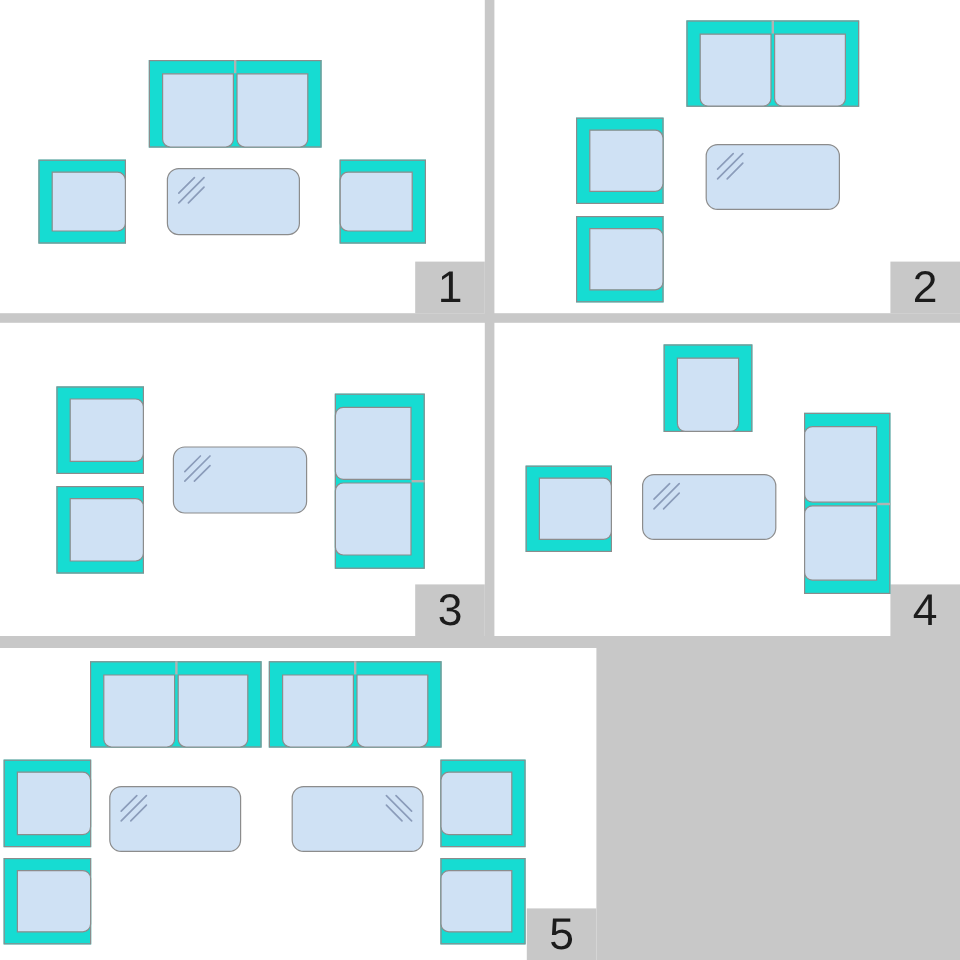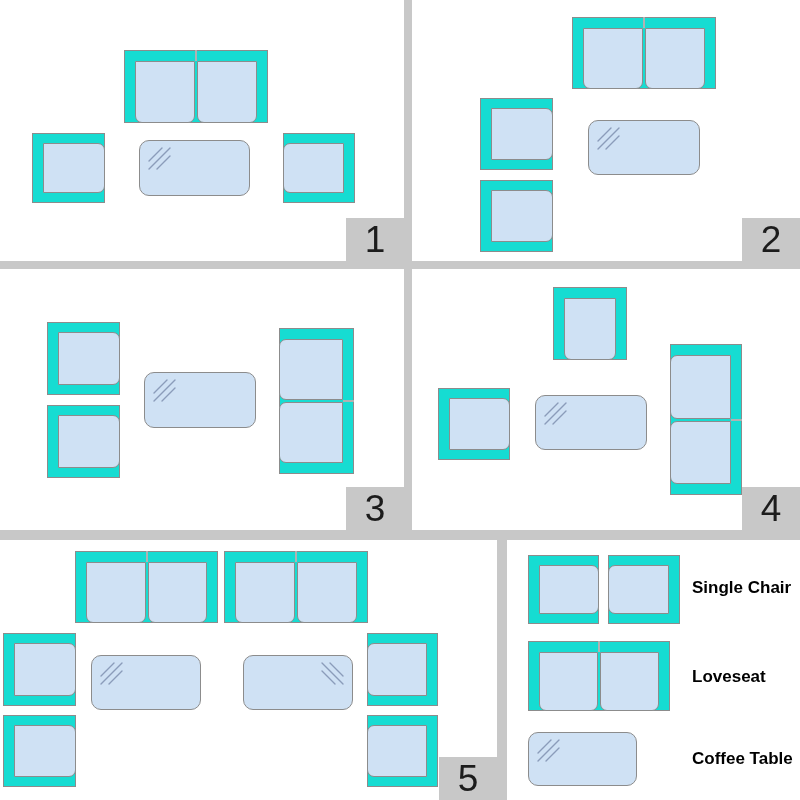--- a/index.html
+++ b/index.html
@@ -187,35 +187,14 @@
           <path d="M4 17 L17 4 M4 25 L25 4 M12 25 L25 12"></path>
         </svg>
       </div>
       <div class="furn table shine-tr" style="left: 243px; top: 115px; width: 110px; height: 55px;">
         <svg width="32" height="32" viewBox="0 0 32 32">
           <path d="M4 17 L17 4 M4 25 L25 4 M12 25 L25 12"></path>
         </svg>
       </div>
     </div>
 
-  <div class="panel panel-legend">
-    <div class="legend-label ll-1">Single Chair</div>
-    <div class="legend-label ll-2">Loveseat</div>
-    <div class="legend-label ll-3">Coffee Table</div>
-  <div class="furn chair face-right" style="left: 21px; top: 15px; width: 71px; height: 69px;">
-        <div class="seat"></div>
-      </div>
-      <div class="furn chair face-left" style="left: 101px; top: 15px; width: 72px; height: 69px;">
-        <div class="seat"></div>
-      </div>
-      <div class="furn loveseat face-down" style="left: 21px; top: 101px; width: 142px; height: 70px;">
-        <div class="seat seat-a"></div>
-        <div class="seat seat-b"></div>
-        <div class="notch"></div>
-      </div>
-      <div class="furn table shine-tl" style="left: 21px; top: 192px; width: 109px; height: 54px;">
-        <svg width="32" height="32" viewBox="0 0 32 32">
-          <path d="M4 17 L17 4 M4 25 L25 4 M12 25 L25 12"></path>
-        </svg>
-      </div>
-    </div>
 
 </div>
 
 </body></html>

